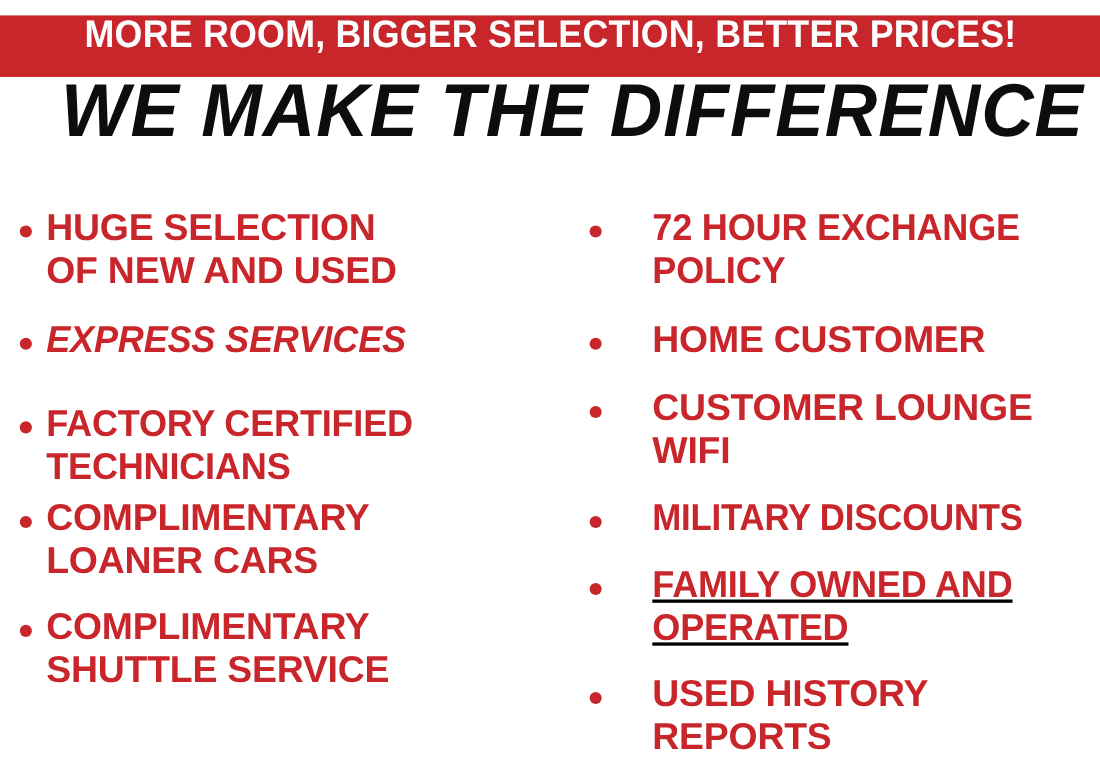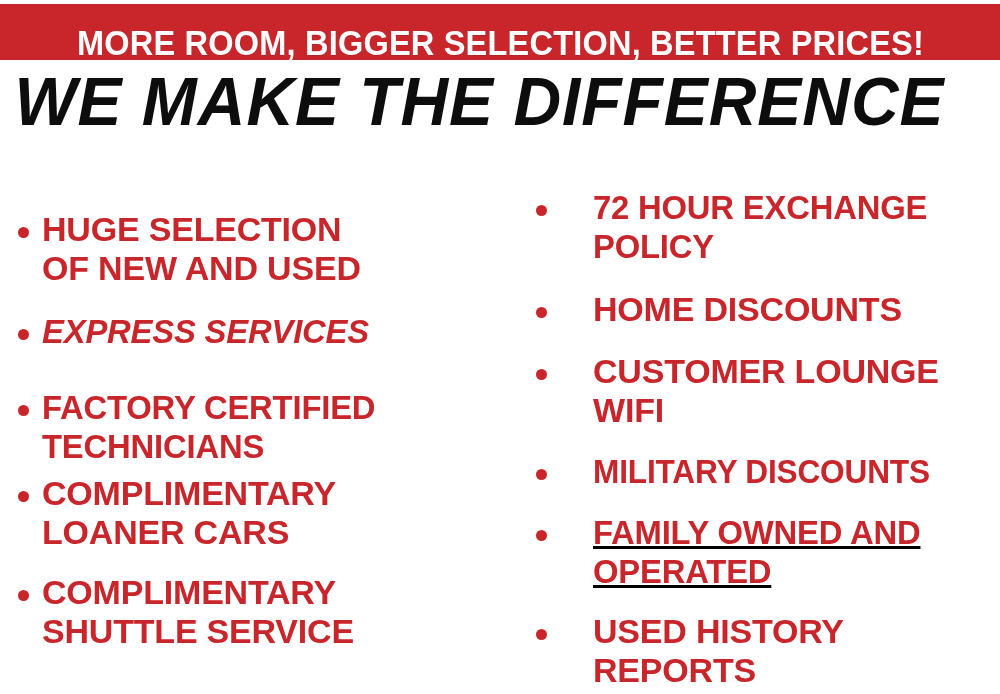--- a/index.html
+++ b/index.html
@@ -15,26 +15,26 @@
     width: 1000px;
     height: 694px;
     background: #ffffff;
     overflow: hidden;
   }
 
   
   .banner {
     position: absolute;
     left: 0;
-    top: 4px;
+    top: 14px;
     width: 1000px;
     height: 56px;
     background: #c9262c;
     display: flex;
-    align-items: flex-end;
+    align-items: flex-start;
     justify-content: center;
   }
   .banner-text {
     color: #fdfdfd;
     font-family: "Liberation Sans", sans-serif;
     font-weight: bold;
     font-size: 35px;
     letter-spacing: 0.2px;
     line-height: 1;
     white-space: nowrap;
@@ -45,21 +45,21 @@
 
   
   .headline {
     position: absolute;
     left: 0;
     top: 62px;
     width: 1000px;
     height: 78px;
     display: flex;
     align-items: center;
-    justify-content: flex-start;
+    justify-content: flex-end;
   }
   .headline-text {
     color: #0d0d0d;
     font-family: "Liberation Sans", sans-serif;
     font-weight: bold;
     font-style: italic;
     font-size: 68px;
     line-height: 1;
     white-space: nowrap;
     letter-spacing: 1px;
@@ -81,21 +81,21 @@
     height: 544px;
   }
   .col-left  { left: 0px;   width: 500px; }
   .col-right { left: 500px; width: 500px; }
 
   .bullet-item {
     position: absolute;
     display: flex;
     align-items: flex-start;
   }
-  .col-left  .bullet-item { left: 18px;  width: 482px; margin-top: 22px; }
+  .col-left  .bullet-item { left: 18px;  width: 482px; }
   .col-right .bullet-item { left: 36px;  width: 480px; gap: 33px; }
 
   .dot {
     flex: 0 0 auto;
     width: 11px;
     height: 11px;
     border-radius: 50%;
     background: #c9262c;
     margin-top: 17px;
     margin-right: 13px;
@@ -154,21 +154,21 @@
         </div>
       </div>
     <div class="col col-right">
         <div class="bullet-item tight" style="top: 38px;">
           <span class="dot"></span>
           <span class="bullet-text">72 HOUR EXCHANGE
 POLICY</span>
         </div>
         <div class="bullet-item" style="top: 140px;">
           <span class="dot"></span>
-          <span class="bullet-text">HOME DISCOUNTS</span>
+          <span class="bullet-text">HOME CUSTOMER</span>
         </div>
         <div class="bullet-item" style="top: 202px;">
           <span class="dot"></span>
           <span class="bullet-text">CUSTOMER LOUNGE
 WIFI</span>
         </div>
         <div class="bullet-item tighter" style="top: 302px;">
           <span class="dot"></span>
           <span class="bullet-text">MILITARY DISCOUNTS</span>
         </div>

